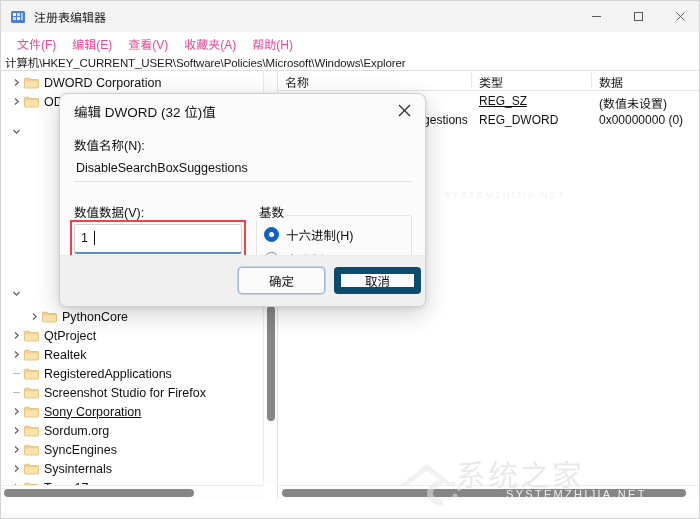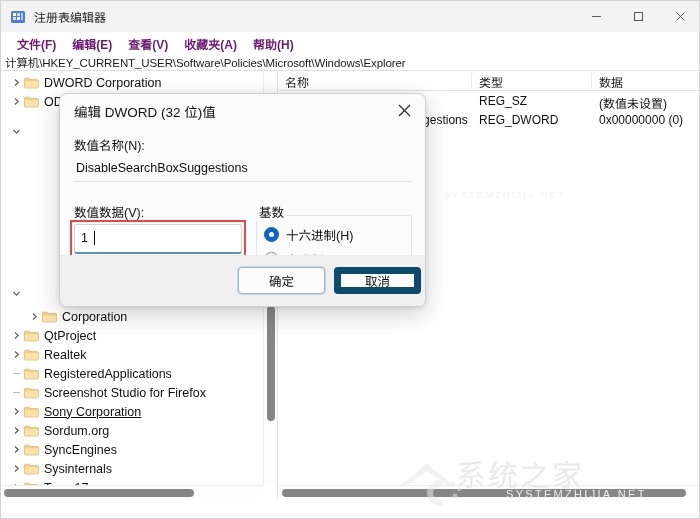--- a/index.html
+++ b/index.html
@@ -69,24 +69,23 @@
     left: 0; top: 31px;
     width: 700px; height: 22px;
     background: #ffffff;
     display: flex;
     align-items: center;
     padding-left: 8px;
     box-sizing: border-box;
   }
   .menu-item {
     font-size: 12px;
-    color: #701a75;
+    color: #ec4899;
     padding: 2px 8px;
     white-space: nowrap;
-    font-weight: bold;
   }
 
   
   .addressbar {
     position: absolute;
     left: 0; top: 53px;
     width: 700px; height: 17px;
     background: #ffffff;
     border-bottom: 1px solid #e0e0e0;
     display: flex;
@@ -536,21 +535,21 @@
             <svg width="9" height="9" viewBox="0 0 9 9">
               <polyline points="3,1.5 6.2,4.5 3,7.5" fill="none" stroke="#5a5a5a" stroke-width="1.1"></polyline>
             </svg>
           </span>
           <span class="folder">
             <svg width="15" height="12" viewBox="0 0 15 12">
               <path d="M0.5 2.2 C0.5 1.6 0.9 1.2 1.5 1.2 L5.2 1.2 L6.4 2.6 L13.5 2.6 C14.1 2.6 14.5 3 14.5 3.6 L14.5 10 C14.5 10.6 14.1 11 13.5 11 L1.5 11 C0.9 11 0.5 10.6 0.5 10 Z" fill="#f3d08a" stroke="#dcb362" stroke-width="0.7"></path>
               <path d="M0.9 4.3 L14.1 4.3 L14.1 10 C14.1 10.4 13.9 10.6 13.5 10.6 L1.5 10.6 C1.1 10.6 0.9 10.4 0.9 10 Z" fill="#fae3ab"></path>
             </svg>
           </span>
-          <span class="tree-label">Corporation</span>
+          <span class="tree-label">PythonCore</span>
         </div>
         <div class="tree-row" style="position: absolute; top: 255px; left: 8px;">
           <span class="twisty">
             <svg width="9" height="9" viewBox="0 0 9 9">
               <polyline points="3,1.5 6.2,4.5 3,7.5" fill="none" stroke="#5a5a5a" stroke-width="1.1"></polyline>
             </svg>
           </span>
           <span class="folder">
             <svg width="15" height="12" viewBox="0 0 15 12">
               <path d="M0.5 2.2 C0.5 1.6 0.9 1.2 1.5 1.2 L5.2 1.2 L6.4 2.6 L13.5 2.6 C14.1 2.6 14.5 3 14.5 3.6 L14.5 10 C14.5 10.6 14.1 11 13.5 11 L1.5 11 C0.9 11 0.5 10.6 0.5 10 Z" fill="#f3d08a" stroke="#dcb362" stroke-width="0.7"></path>
@@ -693,21 +692,21 @@
     </div>
     <div id="values-host">
         <div class="list-row" style="top: 21px;">
           <span class="val-icon">
             <svg width="13" height="13" viewBox="0 0 13 13">
               <rect x="0.5" y="0.5" width="12" height="12" fill="#ffffff" stroke="#c8c8c8" stroke-width="0.8"></rect>
               <text x="6.5" y="9.4" font-size="7" fill="#c0392b" text-anchor="middle" font-family="DejaVu Sans, sans-serif">ab</text>
             </svg>
           </span>
           <span class="cell" style="left: 24px;">(默认)</span>
-          <span class="cell" style="left: 200px;">REG_SZ</span>
+          <span class="cell" style="left: 200px; text-decoration: underline;">REG_SZ</span>
           <span class="cell" style="left: 320px;">(数值未设置)</span>
         </div>
         <div class="list-row" style="top: 40px;">
           <span class="val-icon">
             <svg width="13" height="13" viewBox="0 0 13 13">
               <rect x="0.5" y="0.5" width="12" height="12" fill="#ffffff" stroke="#c8c8c8" stroke-width="0.8"></rect>
               <text x="6.5" y="9.4" font-size="6" fill="#2a6fb5" text-anchor="middle" font-family="DejaVu Sans, sans-serif">011</text>
             </svg>
           </span>
           <span class="cell" style="left: 24px;">DisableSearchBoxSuggestions</span>

